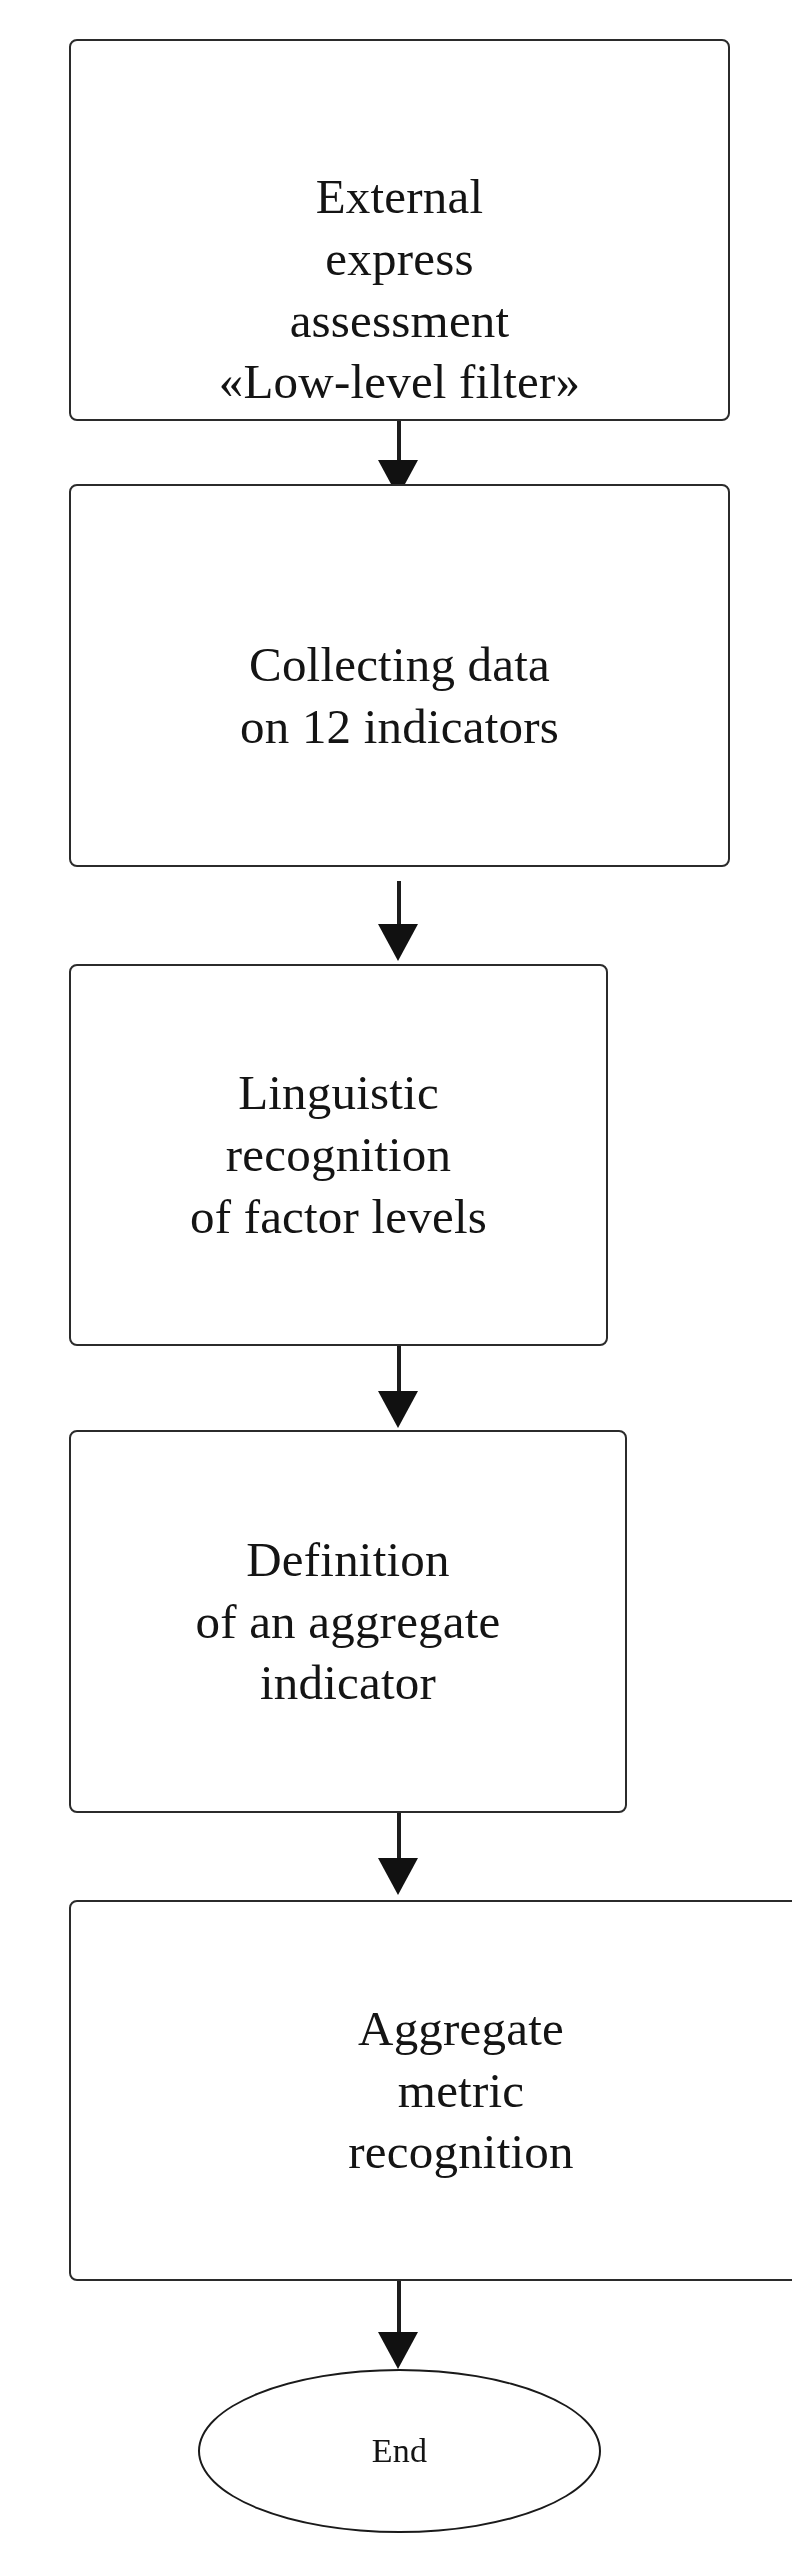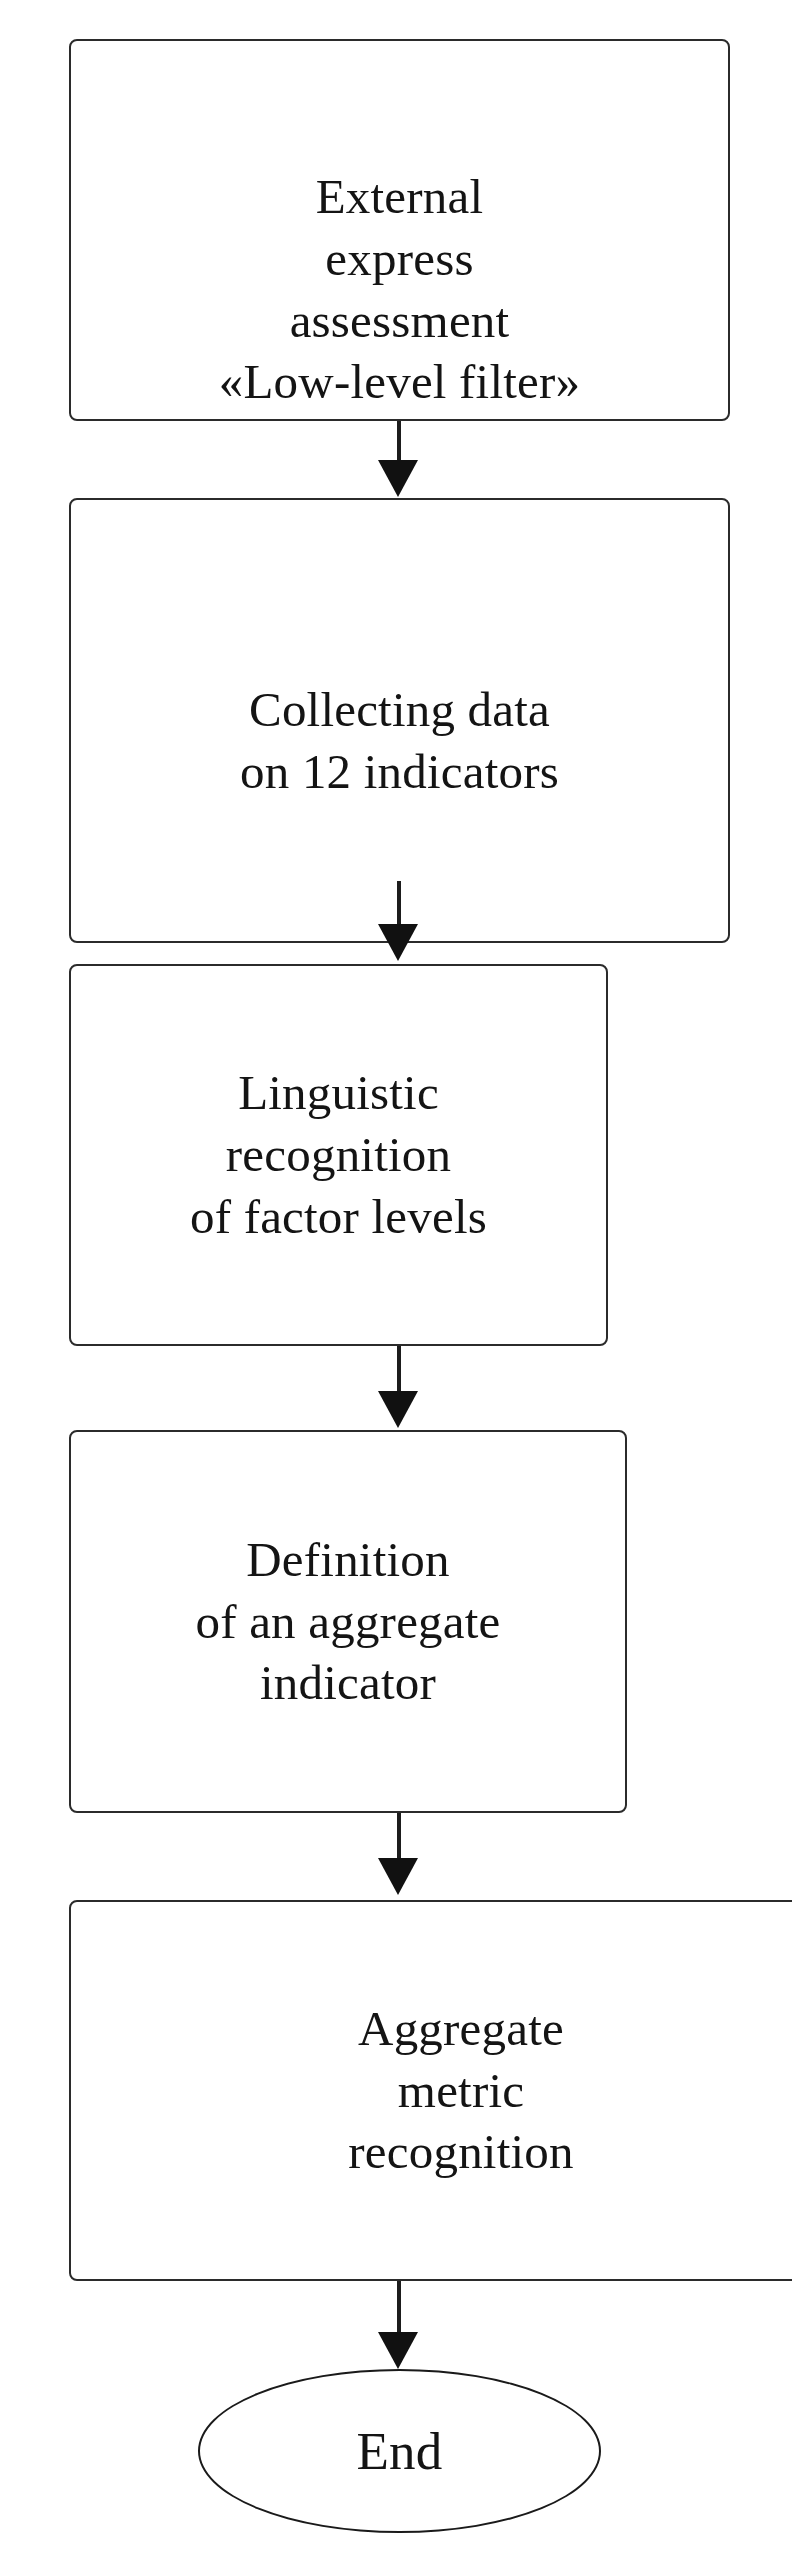--- a/index.html
+++ b/index.html
@@ -38,21 +38,21 @@
   .node-text {
     color: #141414;
     font-size: 49px;
     line-height: 1.26;
     text-align: center;
     letter-spacing: 0.2px;
     white-space: pre-line;
     padding: 0 9.8px;
   }
   .terminator .node-text {
-    font-size: 53px;
+    font-size: 34px;
     line-height: 1;
     padding: 0;
   }
   
   .align-bottom { justify-content: flex-end; padding-bottom: 5.9px; }
   .align-center { justify-content: center; }
   .align-lower  { justify-content: center; padding-top: 41px; }
 
   .connector {
     position: absolute;
@@ -86,21 +86,21 @@
 express
 assessment
 «Low-level filter»</div>
   </div>
 
   <div class="connector" style="left:399px; top:421px;">
     <div class="shaft" style="height:43px;"></div>
     <div class="head" style="top:39px;"></div>
   </div>
 
-  <div class="node process align-lower" style="left:69px; top:498px; width:661px; height:445px;">
+  <div class="node process align-lower" style="left:69px; top:484px; width:661px; height:383px;">
     <div class="node-text">Collecting data
 on 12 indicators</div>
   </div>
 
   <div class="connector" style="left:399px; top:881px;">
     <div class="shaft" style="height:47px;"></div>
     <div class="head" style="top:43px;"></div>
   </div>
 
   <div class="node process align-center" style="left:69px; top:964px; width:539px; height:382px;">

